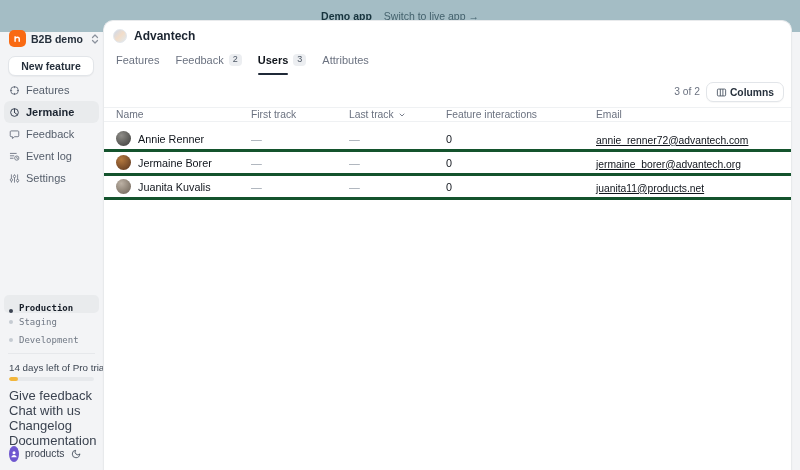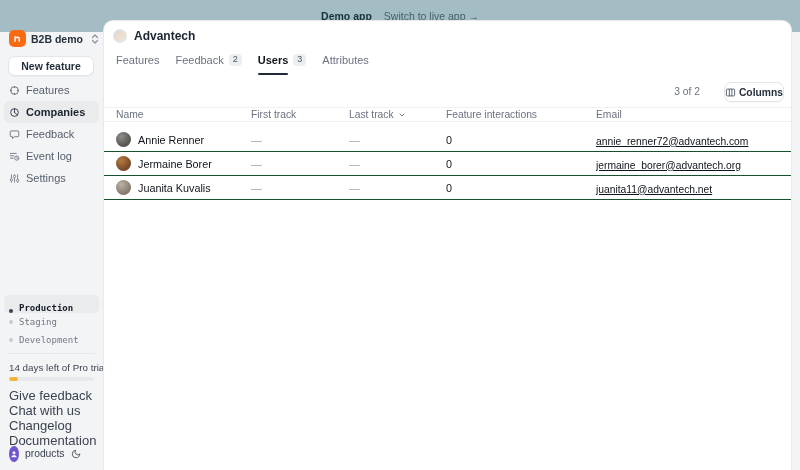--- a/index.html
+++ b/index.html
@@ -68,30 +68,30 @@
   .chip { position:absolute; left:0; top:0; height:20px; display:inline-flex; align-items:center; gap:5px;
           border:1px solid #e2e5e9; border-radius:8px; background:#fff; padding:0 2px 0 8px; cursor:pointer;
           box-shadow:0 1px 1px rgba(0,0,0,.03); }
   .chip .cicon { display:flex; color:#6b7280; }
   .chip-label { font-size:10.3px; font-weight:bold; color:#1b2430; white-space:nowrap; }
   .chip .chev { display:flex; color:#6b7280; }
   .chip-sep { width:1px; height:12px; background:#e5e7eb; margin:0 2px; }
   .chip-close { width:18px; height:16px; border:none; background:none; color:#6b7280; font-size:11px; cursor:pointer; border-radius:5px; line-height:1; }
   .count-label { position:absolute; right:84px; top:4px; font-size:10.3px; color:#6b7280; }
   .columns-btn { position:absolute; right:0; top:0; height:20px; display:inline-flex; align-items:center; gap:3px;
-                 border:1px solid #e2e5e9; border-radius:7px; background:#fff; padding:0 0; cursor:pointer;
+                 border:1px solid #e2e5e9; border-radius:7px; background:#fff; padding:0 9px; cursor:pointer;
                  font-size:10.3px; font-weight:bold; color:#26303c; font-family:inherit; box-shadow:0 1px 1px rgba(0,0,0,.03); }
   .columns-btn .bicon { display:flex; color:#4b5563; }
 
   .thead, .trow { display:grid; grid-template-columns:135px 98px 97px 150px 1fr; padding-left:12px; align-items:center; }
   .thead { position:absolute; top:86px; left:0; right:0; height:15px; border-top:1px solid #eff1f3; border-bottom:1px solid #eff1f3; }
   .th { font-size:10.3px; color:#6b7280; display:flex; align-items:center; gap:4px; }
   .th .sort { display:flex; color:#6b7280; }
   .tbody { position:absolute; top:107px; left:0; right:0; }
-  .trow { height:24px; border-bottom:1px solid #14532d; cursor:pointer; }
+  .trow { height:24px; border-bottom:3px solid #14532d; cursor:pointer; }
   .name-cell { display:flex; align-items:center; gap:7px; font-size:10.8px; color:#10151c; }
   .row-avatar { width:15px; height:15px; border-radius:50%; flex:0 0 auto; }
   .td-dash { font-size:10.8px; color:#9aa2ad; }
   .td-num { font-size:10.8px; color:#10151c; }
   .td-email a { font-size:10.3px; color:#10151c; text-decoration:underline; cursor:pointer; }
 </style>
 </head>
 <body>
 
 <div id="app">
@@ -131,21 +131,21 @@
           <span>Features</span>
         </div>
 
         <div class="nav-item active">
           <span class="nicon">
             <svg width="11" height="11" viewBox="0 0 16 16">
               <circle cx="8" cy="8" r="5.6" fill="none" stroke="currentColor" stroke-width="1.4"></circle>
               <path d="M8 8V2.6M8 8l4 3.2" fill="none" stroke="currentColor" stroke-width="1.4" stroke-linecap="round"></path>
             </svg>
           </span>
-          <span>Companies</span>
+          <span>Jermaine</span>
         </div>
 
         <div class="nav-item">
           <span class="nicon">
             <svg width="11" height="11" viewBox="0 0 16 16">
               <path d="M3 2.8h10c.7 0 1.2.5 1.2 1.2v6c0 .7-.5 1.2-1.2 1.2H8.2L5 13.8v-2.6H3c-.7 0-1.2-.5-1.2-1.2V4c0-.7.5-1.2 1.2-1.2z" fill="none" stroke="currentColor" stroke-width="1.3" stroke-linejoin="round"></path>
             </svg>
           </span>
           <span>Feedback</span>
         </div>
@@ -336,20 +336,20 @@
 
         <div class="trow">
           <div class="name-cell">
             <span class="row-avatar" style="background: radial-gradient(circle at 35% 30%, rgb(188, 177, 164), rgb(107, 96, 84));"></span>
             <span>Juanita Kuvalis</span>
           </div>
           <div class="td-dash">—</div>
           <div class="td-dash">—</div>
           <div class="td-num">0</div>
           <div class="td-email">
-            <a>juanita11@advantech.net</a>
+            <a>juanita11@products.net</a>
           </div>
         </div>
 
     </div>
 
   </div>
 </div>
 
 </body></html>

